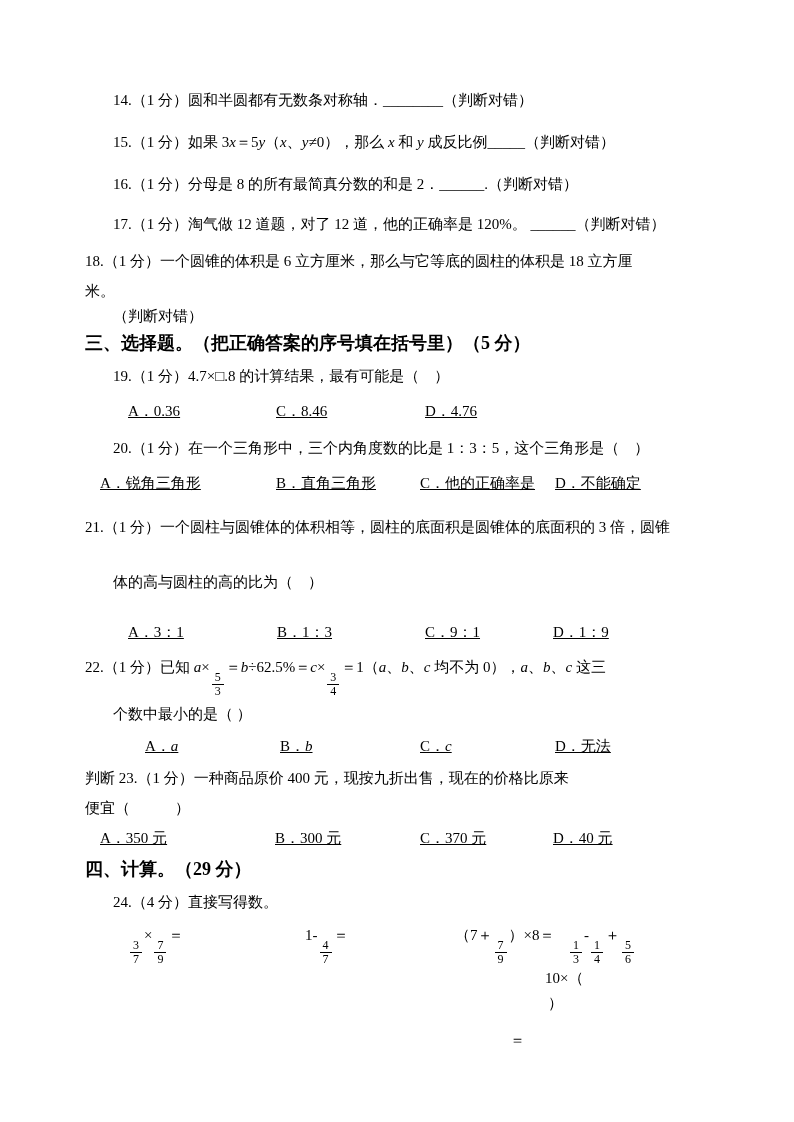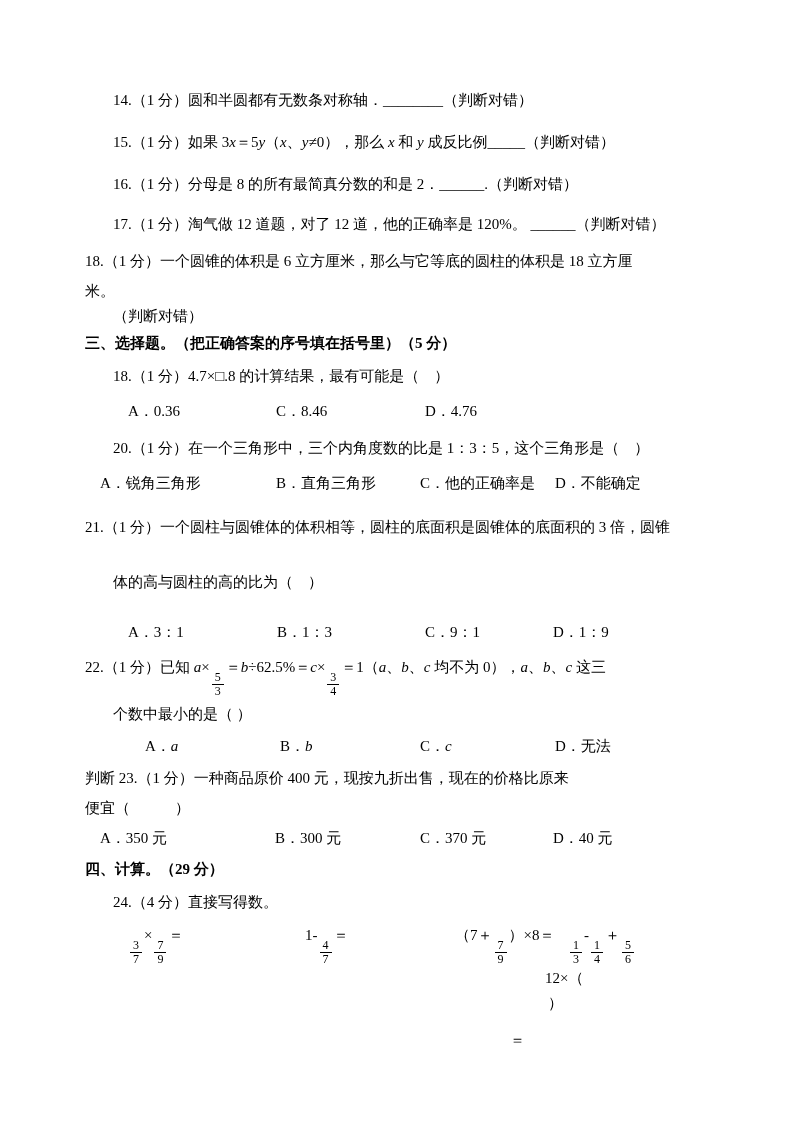--- a/index.html
+++ b/index.html
@@ -5,29 +5,29 @@
   * { margin:0; padding:0; box-sizing:border-box; }
   html, body { background:#ffffff; }
   .page {
     width:794px; height:1122px; background:#ffffff; color:#000000;
     font-family:"Liberation Serif","DejaVu Serif",serif;
     font-size:15px; line-height:25px;
     padding:88px 20px 0 85px; overflow:hidden; position:relative;
   }
   .line { white-space:nowrap; }
   .indent { padding-left:28px; }
-  .sec { font-weight:bold; font-size:15px; }
+  .sec { font-weight:bold; font-size:18px; }
   em { font-style:italic; }
   
   .frac { display:inline-flex; flex-direction:column; align-items:center;
           vertical-align:-9px; font-size:12px; line-height:13px; margin:0 2px; }
   .fnum { border-bottom:1px solid #000; padding:0 3px; }
   
   .opts { display:grid; white-space:nowrap; }
-  .opts .opt { display:block; }
+  .opts .opt { display:block;text-decoration:underline; }
   .o19 { padding-left:43px; grid-template-columns:148px 149px 128px auto; }
   .o20 { padding-left:15px; grid-template-columns:176px 144px 135px auto; }
   .o21 { padding-left:43px; grid-template-columns:149px 148px 128px auto; }
   .o22 { padding-left:60px; grid-template-columns:135px 140px 135px auto; }
   .o23 { padding-left:15px; grid-template-columns:175px 145px 133px auto; }
   
   .calc-row { display:flex; padding-left:43px; white-space:nowrap; }
   .expr { display:block; white-space:nowrap; }
   .e1 { width:177px; } .e2 { width:150px; } .e3 { width:113px; }
   .calc-col4 { display:flex; flex-direction:column; }
@@ -50,21 +50,21 @@
   <p class="line indent mb17">15.（1 分）如果 3<em>x</em>＝5<em>y</em>（<em>x</em>、<em>y</em>≠0），那么 <em>x</em> 和 <em>y</em> 成反比例_____（判断对错）</p>
   <p class="line indent mb15">16.（1 分）分母是 8 的所有最简真分数的和是 2．______.（判断对错）</p>
   <p class="line indent mb12">17.（1 分）淘气做 12 道题，对了 12 道，他的正确率是 120%。 ______（判断对错）</p>
 
   <p class="line mb5">18.（1 分）一个圆锥的体积是 6 立方厘米，那么与它等底的圆柱的体积是 18 立方厘</p>
   <p class="line mb0">米。</p>
   <p class="line indent mb2">（判断对错）</p>
 
   <h3 class="line sec mb8">三、选择题。（把正确答案的序号填在括号里）（5 分）</h3>
 
-  <p class="line indent mb10">18.（1 分）4.7×□.8 的计算结果，最有可能是（　）</p>
+  <p class="line indent mb10">19.（1 分）4.7×□.8 的计算结果，最有可能是（　）</p>
   <div class="opts o19 mb12">
     <span class="opt">A．0.36</span>
     <span class="opt">C．8.46</span>
     <span class="opt">D．4.76</span>
   </div>
 
   <p class="line indent mb10">20.（1 分）在一个三角形中，三个内角度数的比是 1：3：5，这个三角形是（　）</p>
   <div class="opts o20 mb11">
     <span class="opt">A．锐角三角形</span>
     <span class="opt">B．直角三角形</span>
@@ -128,19 +128,19 @@
       <span class="line"><span class="frac">
             <span class="fnum">1</span>
             <span class="fden">3</span>
           </span>-<span class="frac">
             <span class="fnum">1</span>
             <span class="fden">4</span>
           </span>＋<span class="frac">
             <span class="fnum">5</span>
             <span class="fden">6</span>
           </span></span>
-      <span class="line c4b">12×（</span>
+      <span class="line c4b">10×（</span>
       <span class="line c4c">）</span>
       <span class="line c4d">＝</span>
     </span>
   </div>
 
 </div>
 
 </body></html>

